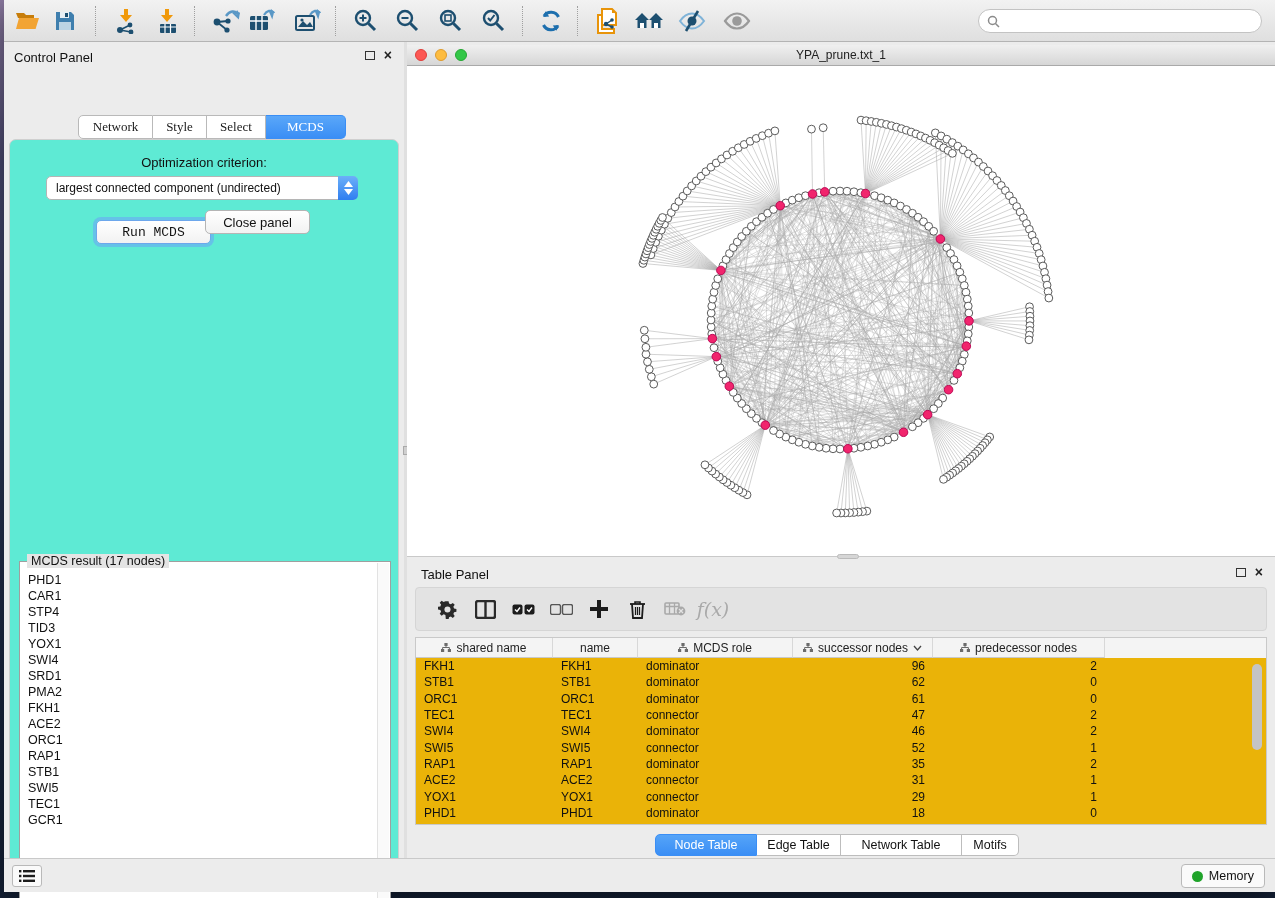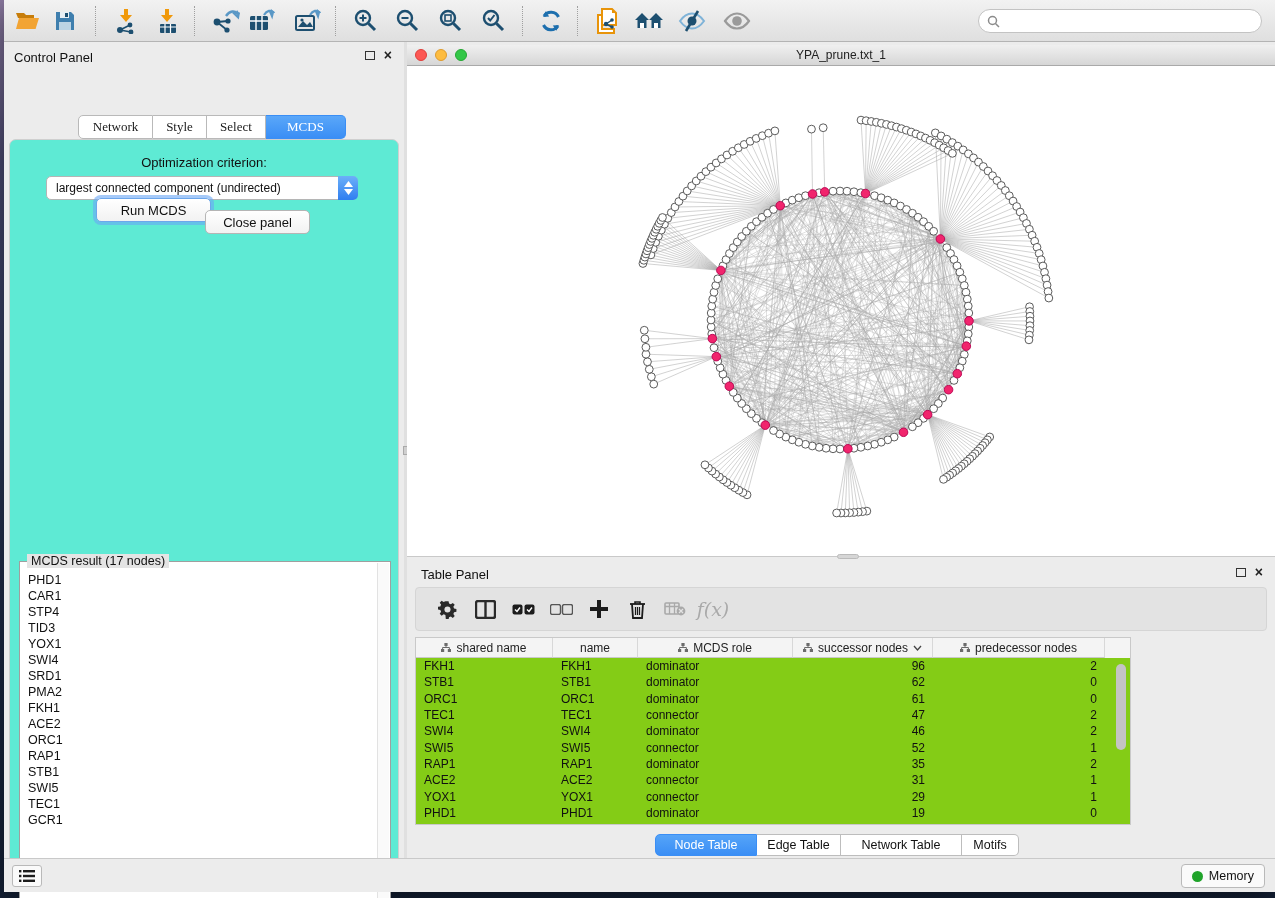--- a/index.html
+++ b/index.html
@@ -93,21 +93,21 @@
   
   .tpanel { position:absolute; left:403px; top:556px; width:868px; height:302px; background:#ececec; border-top:1px solid #c9c9c9; }
   .hgrab { position:absolute; left:430px; top:-3px; width:22px; height:5px; background:#d6d6d6; border-radius:3px; border:1px solid #bbb; }
   .tp-toolbar {
     position:absolute; left:8px; top:30px; width:852px; height:44px;
     background:#e3e3e3; border:1px solid #d5d5d5; border-radius:4px;
     display:flex; align-items:center; gap:0;
   }
   .tp-ico { width:38px; height:36px; display:flex; align-items:center; justify-content:center; cursor:default; }
   .fx { font-family:"DejaVu Serif", serif; font-style:italic; font-size:19px; color:#a9a9a9; }
-  .ntable { position:absolute; left:8px; top:80px; width:716px; height:188px; background:#84cc16; border:1px solid #c9c9c9; overflow:hidden; }
+  .ntable { position:absolute; left:8px; top:80px; width:852px; height:188px; background:#eab308; border:1px solid #c9c9c9; overflow:hidden; }
   .thead { display:flex; height:20px; background:#f4f4f4; font-size:12px; color:#222; }
   .th { display:flex; align-items:center; justify-content:center; gap:5px; border-right:1px solid #d8d8d8; background:#f4f4f4; height:20px; border-bottom:1px solid #c9c9c9; }
   .trow { display:flex; height:16.3px; align-items:center; font-size:12px; color:#111; }
   .td { padding:0 8px; white-space:nowrap; overflow:hidden; }
   .vscroll { position:absolute; top:4px; right:3px; width:11px; bottom:4px; }
   .vthumb { position:absolute; left:0; width:10px; background:#c4c4c4; border-radius:5px; }
   .tp-tabs { position:absolute; left:248px; top:277px; height:22px; display:flex; }
   .tp-tab {
     height:22px; display:flex; align-items:center; justify-content:center;
     background:#fff; border:1px solid #bdbdbd; border-left:none; font-size:12.5px; color:#111;
@@ -303,21 +303,21 @@
         <span class="dd-text">largest connected component (undirected)</span>
         <span class="dd-step">
           <svg width="9" height="6" viewBox="0 0 9 6">
               <path d="M4.5 0 9 6H0z" fill="#fff"></path>
             </svg>
           <svg width="9" height="6" viewBox="0 0 9 6">
               <path d="M4.5 6 0 0h9z" fill="#fff"></path>
             </svg>
         </span>
       </div>
-      <div class="btn focusring abs" style="left:86px; top:58px; width:115px;">
+      <div class="btn focusring abs" style="left:86px; top:80px; width:115px;font-family:Liberation Mono, monospace;">
         <span>Run MCDS</span>
       </div>
       <div class="btn abs" style="left:195px; top:70px; width:105px;">
         <span>Close panel</span>
       </div>
       <div class="groupbox">
         <span class="legend">MCDS result (17 nodes)</span>
         <div class="gb-scroll"></div>
         <div class="mcds-list" id="mcds-list">
             <div class="mcds-item">PHD1</div>
@@ -1525,21 +1525,21 @@
             <div class="td" style="width: 137px; text-align: left;">YOX1</div>
             <div class="td" style="width: 85px; text-align: left;">YOX1</div>
             <div class="td" style="width: 155px; text-align: left;">connector</div>
             <div class="td" style="width: 140px; text-align: right;">29</div>
             <div class="td" style="width: 172px; text-align: right;">1</div>
           </div>
           <div class="trow">
             <div class="td" style="width: 137px; text-align: left;">PHD1</div>
             <div class="td" style="width: 85px; text-align: left;">PHD1</div>
             <div class="td" style="width: 155px; text-align: left;">dominator</div>
-            <div class="td" style="width: 140px; text-align: right;">19</div>
+            <div class="td" style="width: 140px; text-align: right;">18</div>
             <div class="td" style="width: 172px; text-align: right;">0</div>
           </div>
         </div>
       <div class="vscroll" style="top:24px;">
         <div class="vthumb" style="top:2px; height:86px;"></div>
       </div>
     </div>
 
     <div class="tp-tabs" id="tp-tabs">
         <div class="tp-tab sel" style="width: 102px;">Node Table</div>

